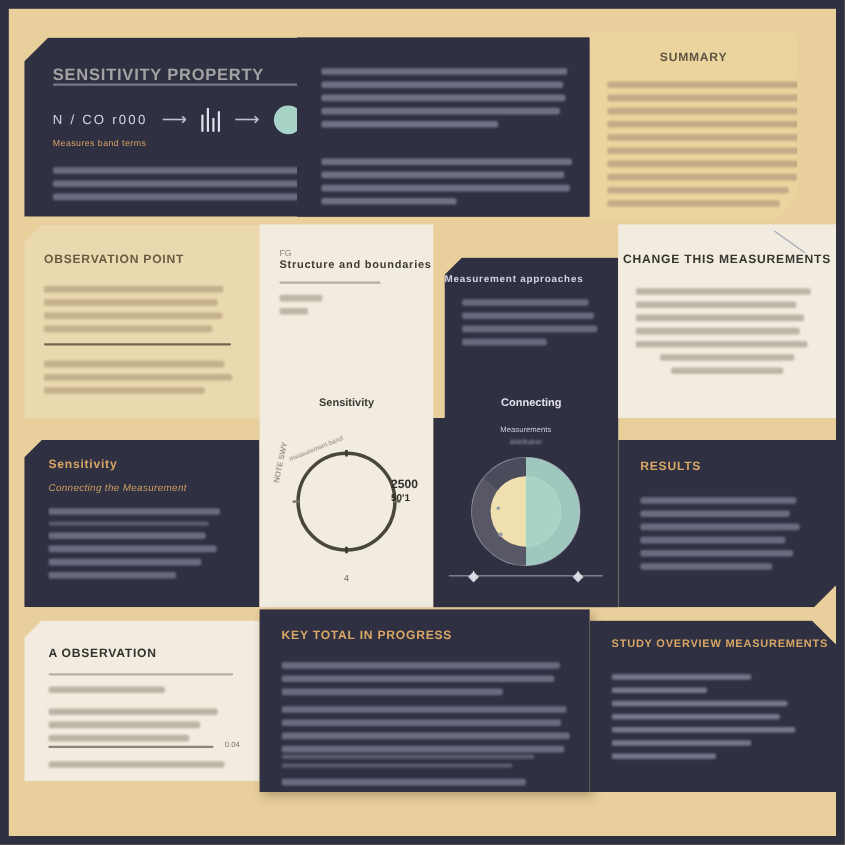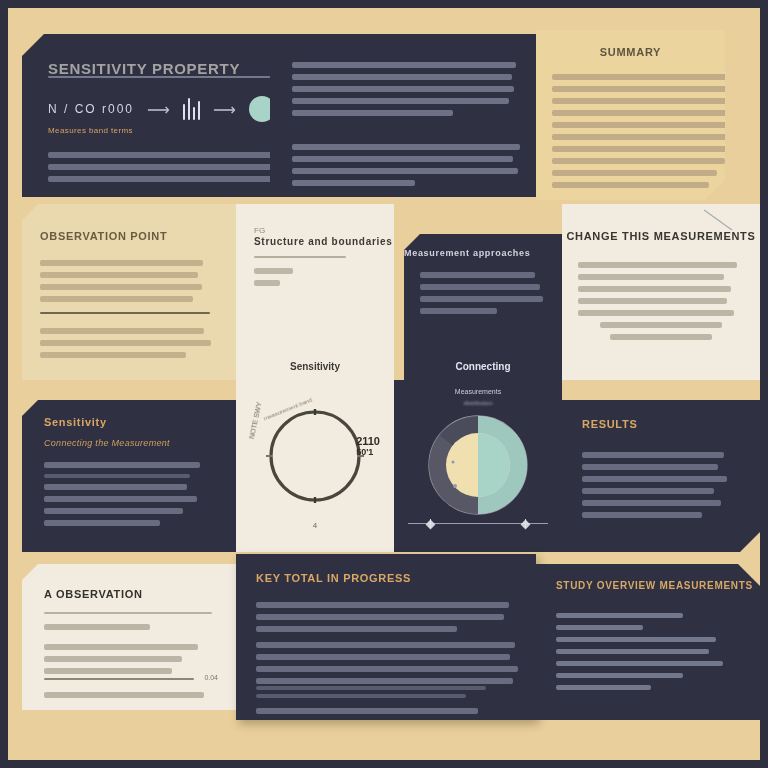--- a/index.html
+++ b/index.html
@@ -322,21 +322,21 @@
         <circle cx="56" cy="56" r="44" fill="none" stroke="#3a372f" stroke-width="3.2" opacity=".92"></circle>
         <line x1="56" y1="9" x2="56" y2="15" stroke="#3a372f" stroke-width="2.4"></line>
         <line x1="56" y1="97" x2="56" y2="103" stroke="#3a372f" stroke-width="2.4"></line>
         <line x1="99" y1="56" x2="105" y2="56" stroke="#7a7466" stroke-width="2"></line>
         <line x1="7" y1="56" x2="13" y2="56" stroke="#7a7466" stroke-width="2"></line>
       </svg>
     </div>
     <div id="donut-label-arc">measurement band</div>
     <div id="donut-label-left">NOTE SWY</div>
     <div id="donut-label-val">
-      <div>2110</div>
+      <div>2500</div>
       <div style="font-size:9px">50'1</div>
     </div>
     <div id="donut-label-bot">4</div>
   </div>
 
   <div class="panel dark" id="row2-pie">
     <div id="pie-title">Measurements</div>
     <div id="pie-sub">distribution</div>
     <div id="pie-wrap">
       <svg width="106" height="106" viewBox="0 0 106 106">

